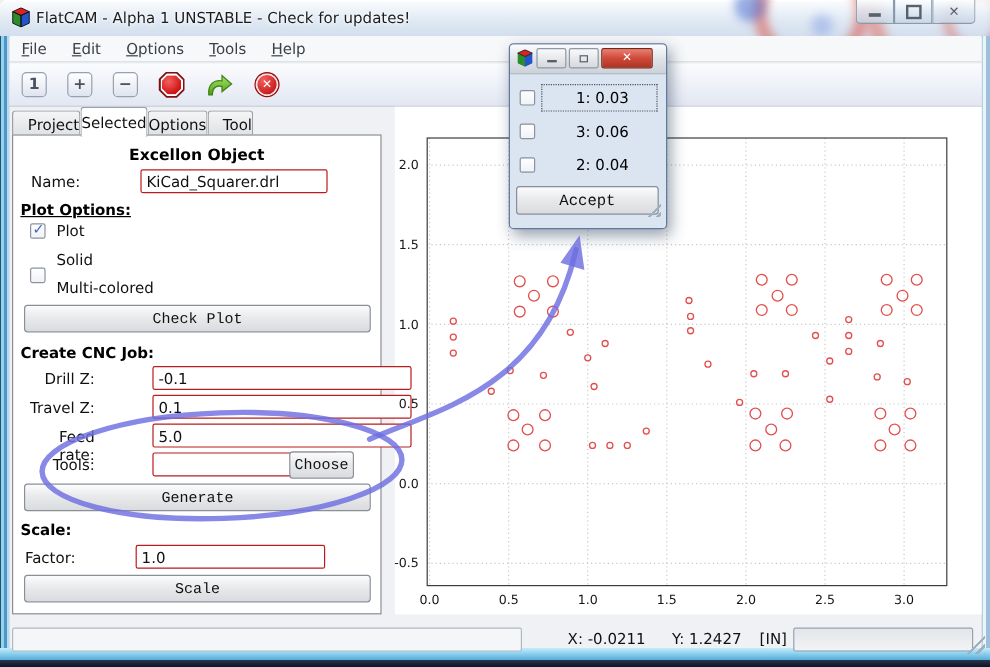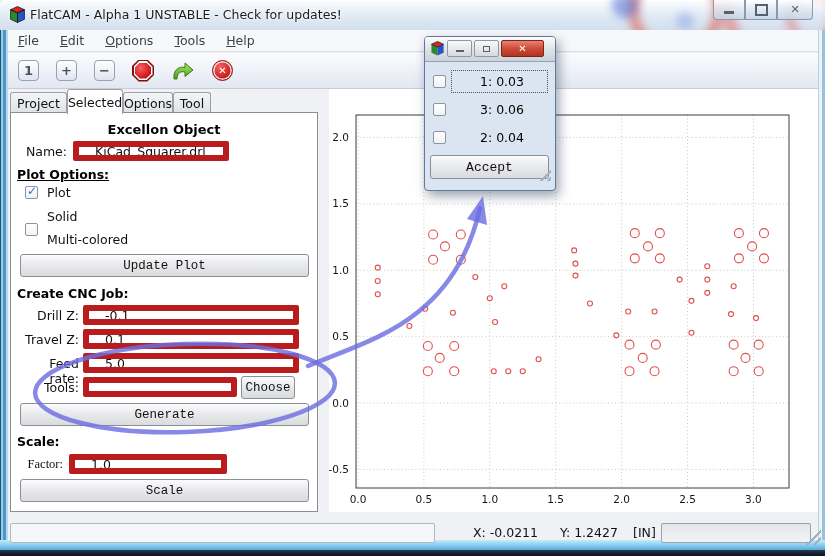--- a/index.html
+++ b/index.html
@@ -40,31 +40,31 @@
     font-size:13px;font-weight:bold;color:#4a5260;}
   .octa-outer{width:22px;height:22px;background:#7e1010;clip-path:polygon(30% 0,70% 0,100% 30%,100% 70%,70% 100%,30% 100%,0 70%,0 30%);position:relative;}
   .octa-white{position:absolute;inset:1.5px;background:#fff;clip-path:polygon(30% 0,70% 0,100% 30%,100% 70%,70% 100%,30% 100%,0 70%,0 30%);}
   .octa-red{position:absolute;inset:3px;background:radial-gradient(circle at 35% 30%,#f56060,#cd0d0d 75%);clip-path:polygon(30% 0,70% 0,100% 30%,100% 70%,70% 100%,30% 100%,0 70%,0 30%);}
   .del-circle{width:21px;height:21px;border-radius:50%;background:radial-gradient(circle at 35% 30%,#f26060,#c31414 75%);
     border:1px solid #8e1010;box-shadow:inset 0 0 0 1.5px rgba(255,255,255,.85);display:flex;align-items:center;justify-content:center;
     color:#fff;font-size:10px;font-weight:bold;box-sizing:border-box;}
   
   .tab{position:absolute;height:21px;top:92px;border:1px solid #9ba0a8;border-bottom:none;border-radius:3px 3px 0 0;
     background:linear-gradient(180deg,#f4f5f6,#dfe1e4);font-size:12.5px;color:#111;
-    display:flex;align-items:center;justify-content:center;box-sizing:border-box;z-index:1;}
+    display:flex;align-items:center;justify-content:flex-end;box-sizing:border-box;z-index:1;}
   .tab.active{top:89px;height:25px;background:#fff;z-index:3;}
   .panel{position:absolute;left:10px;top:112px;width:308px;height:400px;background:#ffffff;border:1px solid #8a8d92;box-sizing:border-box;z-index:2;}
   .panel *{box-sizing:border-box;}
   .p-abs{position:absolute;}
   .p-head{width:100%;text-align:center;font-size:13px;font-weight:bold;color:#000;}
   .p-bold{font-size:12.5px;font-weight:bold;color:#000;}
   .p-lbl{font-size:12.5px;color:#111;}
   .lbl-r{text-align:right;}
-  .fld{border:6px solid #b91c1c;border-radius:2px;background:#fff;font-family:"DejaVu Sans",sans-serif;
-    font-size:12.5px;color:#111;padding:1px 16px;height:20px;}
+  .fld{border:1px solid #b91c1c;border-radius:2px;background:#fff;font-family:"DejaVu Sans",sans-serif;
+    font-size:12.5px;color:#111;padding:1px 4px;height:20px;margin-left:44px;}
   .btn3d{border:1px solid #8a8f96;border-radius:3px;background:linear-gradient(180deg,#fcfcfd,#e9eaec 45%,#d9dbde);
     font-family:Liberation Mono, monospace;font-size:12.5px;color:#111;height:23px;
     display:flex;align-items:center;justify-content:center;}
   .chk{width:13px;height:13px;border:1px solid #8a93a0;border-radius:2px;background:linear-gradient(180deg,#fff,#f0f2f5);position:relative;}
   .chk.checked::after{content:"✓";position:absolute;left:1px;top:-3px;font-size:12px;font-weight:bold;color:#3565c6;}
   
   .figure{position:absolute;left:329px;top:89px;width:489px;height:423px;background:#ffffff;}
   #plot-svg{position:absolute;left:0;top:0;width:825px;height:556px;pointer-events:none;z-index:4;}
   .grid{stroke:#c9c9c9;stroke-width:1;stroke-dasharray:1 2.5;}
   .tick{font-size:10.5px;fill:#141414;font-family:"DejaVu Sans",sans-serif;}
@@ -186,39 +186,39 @@
 
     <div class="p-abs p-bold" style="top:54px;left:6px;text-decoration:underline;">Plot Options:</div>
 
     <div class="p-abs chk checked" style="top:73px;left:14px;"></div>
     <div class="p-abs p-lbl" style="top:72px;left:36px;">Plot</div>
     <div class="p-abs chk" style="top:97px;left:14px;"></div>
     <div class="p-abs p-lbl" style="top:96px;left:36px;">Solid</div>
     <div class="p-abs chk" style="top:120px;left:14px;"></div>
     <div class="p-abs p-lbl" style="top:119px;left:36px;">Multi-colored</div>
 
-    <div class="p-abs btn3d" style="top:141px;left:9px;width:289px;">Update Plot</div>
+    <div class="p-abs btn3d" style="top:141px;left:9px;width:289px;">Check Plot</div>
 
     <div class="p-abs p-bold" style="top:173px;left:6px;">Create CNC Job:</div>
 
     <div class="p-abs p-lbl lbl-r" style="top:195px;left:0;width:68px;">Drill Z:</div>
     <input class="p-abs fld" style="top: 192px; left: 72px; width: 216px;" value="-0.1">
     <div class="p-abs p-lbl lbl-r" style="top:219px;left:0;width:68px;">Travel Z:</div>
     <input class="p-abs fld" style="top: 216px; left: 72px; width: 216px;" value="0.1">
     <div class="p-abs p-lbl lbl-r" style="top:243px;left:0;width:68px;padding-left:13px;">Feed rate:</div>
     <input class="p-abs fld" style="top: 240px; left: 72px; width: 216px;" value="5.0">
 
     <div class="p-abs p-lbl lbl-r" style="top:267px;left:0;width:68px;">Tools:</div>
     <input class="p-abs fld" style="top: 264px; left: 72px; width: 154px;" value="">
     <div class="p-abs btn3d" style="top:263px;left:230px;width:54px;">Choose</div>
 
     <div class="p-abs btn3d" style="top:290px;left:9px;width:289px;">Generate</div>
 
     <div class="p-abs p-bold" style="top:321px;left:6px;">Scale:</div>
-    <div class="p-abs p-lbl lbl-r" style="top:344px;left:0;width:52px;font-family:Liberation Serif, serif;">Factor:</div>
+    <div class="p-abs p-lbl lbl-r" style="top:344px;left:0;width:52px;">Factor:</div>
     <input class="p-abs fld" style="top: 341px; left: 58px; width: 158px;" value="1.0">
     <div class="p-abs btn3d" style="top:366px;left:9px;width:289px;">Scale</div>
   </div>
 
   <div class="figure"></div>
   <svg id="plot-svg">
       <line x1="357.9771689497717" x2="357.9771689497717" y1="115" y2="488" class="grid"></line>
       <text x="357.9771689497717" y="503" class="tick" text-anchor="middle">0.0</text>
       <line x1="423.882800608828" x2="423.882800608828" y1="115" y2="488" class="grid"></line>
       <text x="423.882800608828" y="503" class="tick" text-anchor="middle">0.5</text>

